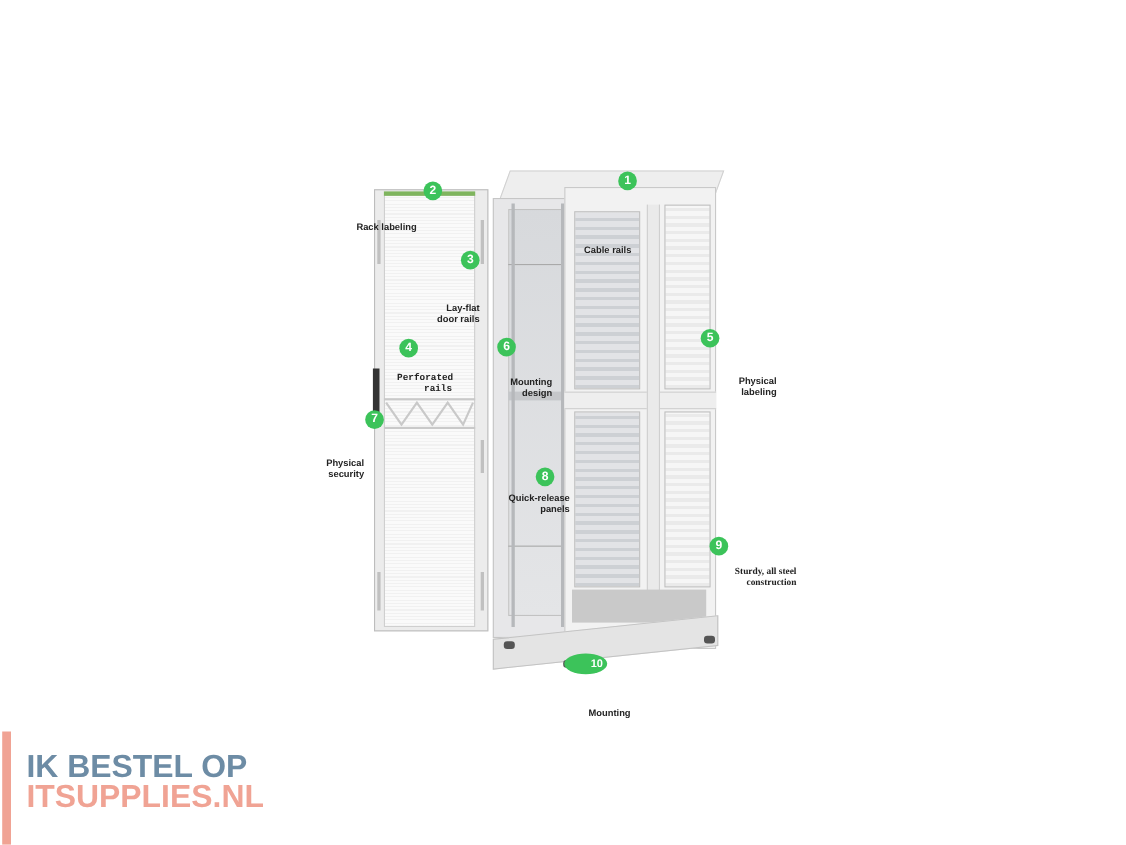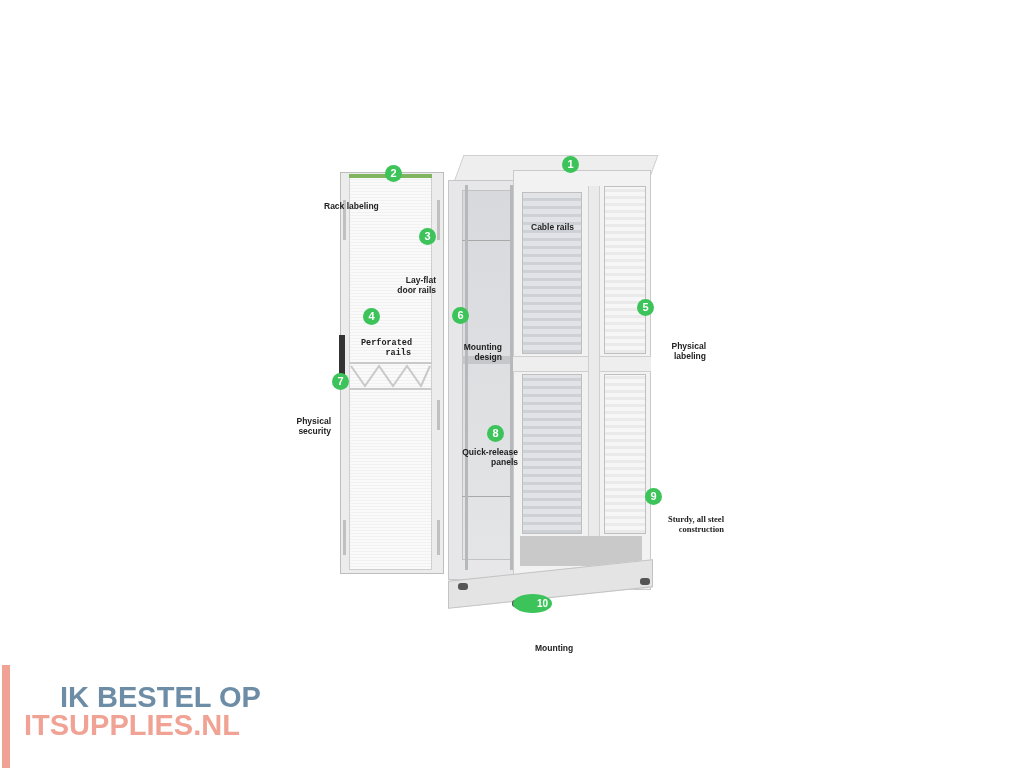--- a/index.html
+++ b/index.html
@@ -21,21 +21,21 @@
   .rack-front { left:513px; top:170px; width:138px; height:420px; background:#f2f2f2; border:1px solid #c9c9c9; box-sizing:border-box; }
   .bay { position:absolute; background:#dcdde0; border:1px solid #bfbfbf; box-sizing:border-box; }
   .bay.pattern { background:repeating-linear-gradient(0deg,#cdd0d4 0 3px,#e2e3e6 3px 8px); }
   .bay.light { background:repeating-linear-gradient(0deg,#eaeaea 0 3px,#f6f6f6 3px 7px); }
   .crossbar { left:513px; top:356px; width:138px; height:14px; background:#eeeeee; border-top:1px solid #cfcfcf; border-bottom:1px solid #cfcfcf; }
   .floor { left:520px; top:536px; width:122px; height:30px; background:#c9c9c9; }
   .base { left:448px; top:570px; width:205px; height:28px; background:#e4e4e4; border:1px solid #c3c3c3; box-sizing:border-box; transform:skewY(-6deg); }
   .caster { position:absolute; width:10px; height:7px; background:#555; border-radius:3px; }
   
   .logo-bar { left:2px; top:665px; width:8px; height:103px; background:#f0a394; }
-  .logo-line1 { left:24px; top:681px; font-size:29px; font-weight:bold; color:#6d8ca5; letter-spacing:0px;margin-left:36px; }
+  .logo-line1 { left:24px; top:681px; font-size:29px; font-weight:bold; color:#6d8ca5; letter-spacing:0px; }
   .logo-line2 { left:24px; top:709px; font-size:29px; font-weight:bold; color:#f0a394; }
 </style>
 </head>
 <body>
 
 <div class="abs door"></div>
 <div class="abs door-inner"></div>
 <div class="abs door-top"></div>
 <div class="abs truss">
   <svg width="83" height="24" viewBox="0 0 83 24">

